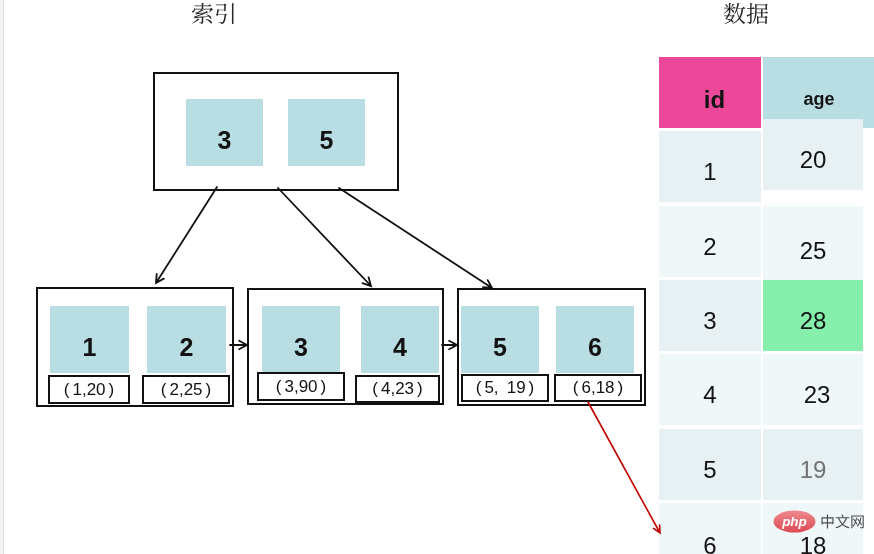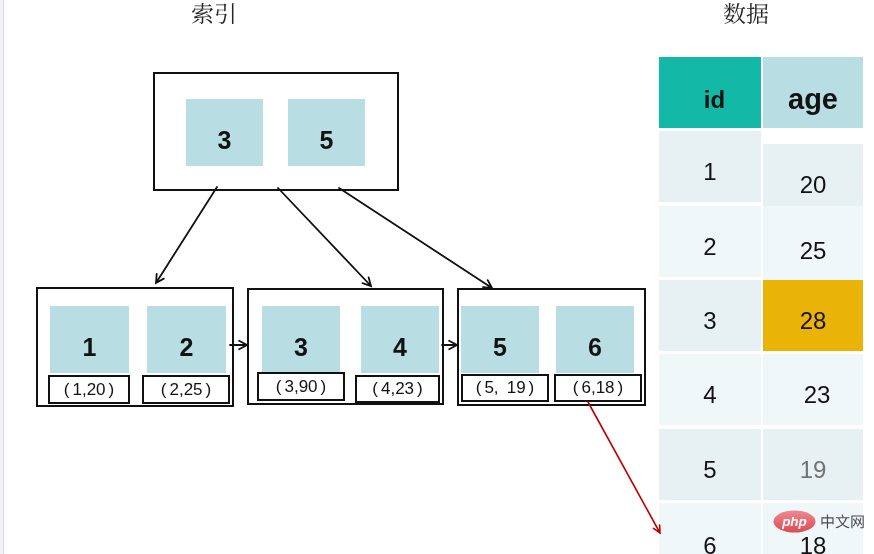--- a/index.html
+++ b/index.html
@@ -20,28 +20,28 @@
 <div style="position:absolute;left:247px;top:288px;width:193px;height:113px;border:2px solid #111;background:#fff;"></div>
 <div style="position:absolute;left:262px;top:306px;width:78px;height:67px;background:#b8dee3;display:flex;align-items:center;justify-content:center;padding-top:16px;box-sizing:border-box;font-weight:bold;font-size:25px;color:#121212">3</div>
 <div style="position:absolute;left:361px;top:306px;width:78px;height:67px;background:#b8dee3;display:flex;align-items:center;justify-content:center;padding-top:16px;box-sizing:border-box;font-weight:bold;font-size:25px;color:#121212">4</div>
 <div style="position:absolute;left:257px;top:372px;width:88px;height:29px;background:#fff;border:2px solid #111;box-sizing:border-box;display:flex;align-items:center;justify-content:center;font-size:17px;color:#121212;white-space:nowrap">(<s>3,90</s>)</div>
 <div style="position:absolute;left:355px;top:375px;width:85px;height:28px;background:#fff;border:2px solid #111;box-sizing:border-box;display:flex;align-items:center;justify-content:center;font-size:17px;color:#121212;white-space:nowrap">(<s>4,23</s>)</div>
 <div style="position:absolute;left:457px;top:288px;width:185px;height:114px;border:2px solid #111;background:#fff;"></div>
 <div style="position:absolute;left:461px;top:306px;width:78px;height:67px;background:#b8dee3;display:flex;align-items:center;justify-content:center;padding-top:16px;box-sizing:border-box;font-weight:bold;font-size:25px;color:#121212">5</div>
 <div style="position:absolute;left:556px;top:306px;width:78px;height:67px;background:#b8dee3;display:flex;align-items:center;justify-content:center;padding-top:16px;box-sizing:border-box;font-weight:bold;font-size:25px;color:#121212">6</div>
 <div style="position:absolute;left:461px;top:374px;width:88px;height:28px;background:#fff;border:2px solid #111;box-sizing:border-box;display:flex;align-items:center;justify-content:center;font-size:17px;color:#121212;white-space:nowrap">(<s>5,  19</s>)</div>
 <div style="position:absolute;left:554px;top:374px;width:88px;height:28px;background:#fff;border:2px solid #111;box-sizing:border-box;display:flex;align-items:center;justify-content:center;font-size:17px;color:#121212;white-space:nowrap">(<s>6,18</s>)</div>
-<div style="position:absolute;left:659px;top:57px;width:102px;height:71px;background:#14b8a6;display:flex;align-items:center;justify-content:center;padding-top:14px;padding-left:9px;box-sizing:border-box;font-size:24px;font-weight:bold;color:#121212">id</div>
-<div style="position:absolute;left:763px;top:57px;width:100px;height:71px;background:#b8dee3;display:flex;align-items:center;justify-content:center;padding-top:14px;padding-left:0px;box-sizing:border-box;font-size:29px;font-weight:bold;color:#121212">age</div>
+<div style="position:absolute;left:659px;top:57px;width:102px;height:71px;background:#ec4899;display:flex;align-items:center;justify-content:center;padding-top:14px;padding-left:9px;box-sizing:border-box;font-size:24px;font-weight:bold;color:#121212">id</div>
+<div style="position:absolute;left:763px;top:57px;width:112px;height:71px;background:#b8dee3;display:flex;align-items:center;justify-content:center;padding-top:14px;padding-left:0px;box-sizing:border-box;font-size:18px;font-weight:bold;color:#121212">age</div>
 <div style="position:absolute;left:659px;top:131px;width:102px;height:71px;background:#e7f1f4;display:flex;align-items:center;justify-content:center;padding-top:10px;padding-left:0px;box-sizing:border-box;font-size:24px;font-weight:normal;color:#121212">1</div>
-<div style="position:absolute;left:763px;top:144px;width:100px;height:71px;background:#e7f1f4;display:flex;align-items:center;justify-content:center;padding-top:10px;padding-left:0px;box-sizing:border-box;font-size:24px;font-weight:normal;color:#121212">20</div>
+<div style="position:absolute;left:763px;top:119px;width:100px;height:71px;background:#e7f1f4;display:flex;align-items:center;justify-content:center;padding-top:10px;padding-left:0px;box-sizing:border-box;font-size:24px;font-weight:normal;color:#121212">20</div>
 <div style="position:absolute;left:659px;top:206px;width:102px;height:71px;background:#f0f7f9;display:flex;align-items:center;justify-content:center;padding-top:10px;padding-left:0px;box-sizing:border-box;font-size:24px;font-weight:normal;color:#121212">2</div>
 <div style="position:absolute;left:763px;top:206px;width:100px;height:79px;background:#f0f7f9;display:flex;align-items:center;justify-content:center;padding-top:10px;padding-left:0px;box-sizing:border-box;font-size:24px;font-weight:normal;color:#121212">25</div>
 <div style="position:absolute;left:659px;top:280px;width:102px;height:71px;background:#e7f1f4;display:flex;align-items:center;justify-content:center;padding-top:10px;padding-left:0px;box-sizing:border-box;font-size:24px;font-weight:normal;color:#121212">3</div>
-<div style="position:absolute;left:763px;top:280px;width:100px;height:71px;background:#eab308;display:flex;align-items:center;justify-content:center;padding-top:10px;padding-left:0px;box-sizing:border-box;font-size:24px;font-weight:normal;color:#121212">28</div>
+<div style="position:absolute;left:763px;top:280px;width:100px;height:71px;background:#86efac;display:flex;align-items:center;justify-content:center;padding-top:10px;padding-left:0px;box-sizing:border-box;font-size:24px;font-weight:normal;color:#121212">28</div>
 <div style="position:absolute;left:659px;top:354px;width:102px;height:71px;background:#f0f7f9;display:flex;align-items:center;justify-content:center;padding-top:10px;padding-left:0px;box-sizing:border-box;font-size:24px;font-weight:normal;color:#121212">4</div>
 <div style="position:absolute;left:763px;top:354px;width:100px;height:71px;background:#f0f7f9;display:flex;align-items:center;justify-content:center;padding-top:10px;padding-left:8px;box-sizing:border-box;font-size:24px;font-weight:normal;color:#121212">23</div>
 <div style="position:absolute;left:659px;top:429px;width:102px;height:71px;background:#e7f1f4;display:flex;align-items:center;justify-content:center;padding-top:10px;padding-left:0px;box-sizing:border-box;font-size:24px;font-weight:normal;color:#121212">5</div>
 <div style="position:absolute;left:763px;top:429px;width:100px;height:71px;background:#e7f1f4;display:flex;align-items:center;justify-content:center;padding-top:10px;padding-left:0px;box-sizing:border-box;font-size:24px;font-weight:normal;color:#737373">19</div>
 <div style="position:absolute;left:659px;top:503px;width:102px;height:75px;background:#f0f7f9;display:flex;align-items:center;justify-content:center;padding-top:10px;padding-left:0px;box-sizing:border-box;font-size:24px;font-weight:normal;color:#121212">6</div>
 <div style="position:absolute;left:763px;top:503px;width:100px;height:75px;background:#f0f7f9;display:flex;align-items:center;justify-content:center;padding-top:10px;padding-left:0px;box-sizing:border-box;font-size:24px;font-weight:normal;color:#121212">18</div>
 <svg style="position:absolute;left:0;top:0;pointer-events:none" width="874" height="554" fill="none">
     <path d="M217,187 L156,283 M156.7,274.0 L156,283 L163.8,278.6" stroke="#111" stroke-width="1.8" stroke-linecap="round"></path>
     <path d="M278,188 L371,286 M362.5,283.1 L371,286 L368.6,277.3" stroke="#111" stroke-width="1.8" stroke-linecap="round"></path>
     <path d="M339,188 L492,288 M483.0,287.2 L492,288 L487.7,280.1" stroke="#111" stroke-width="1.8" stroke-linecap="round"></path>

